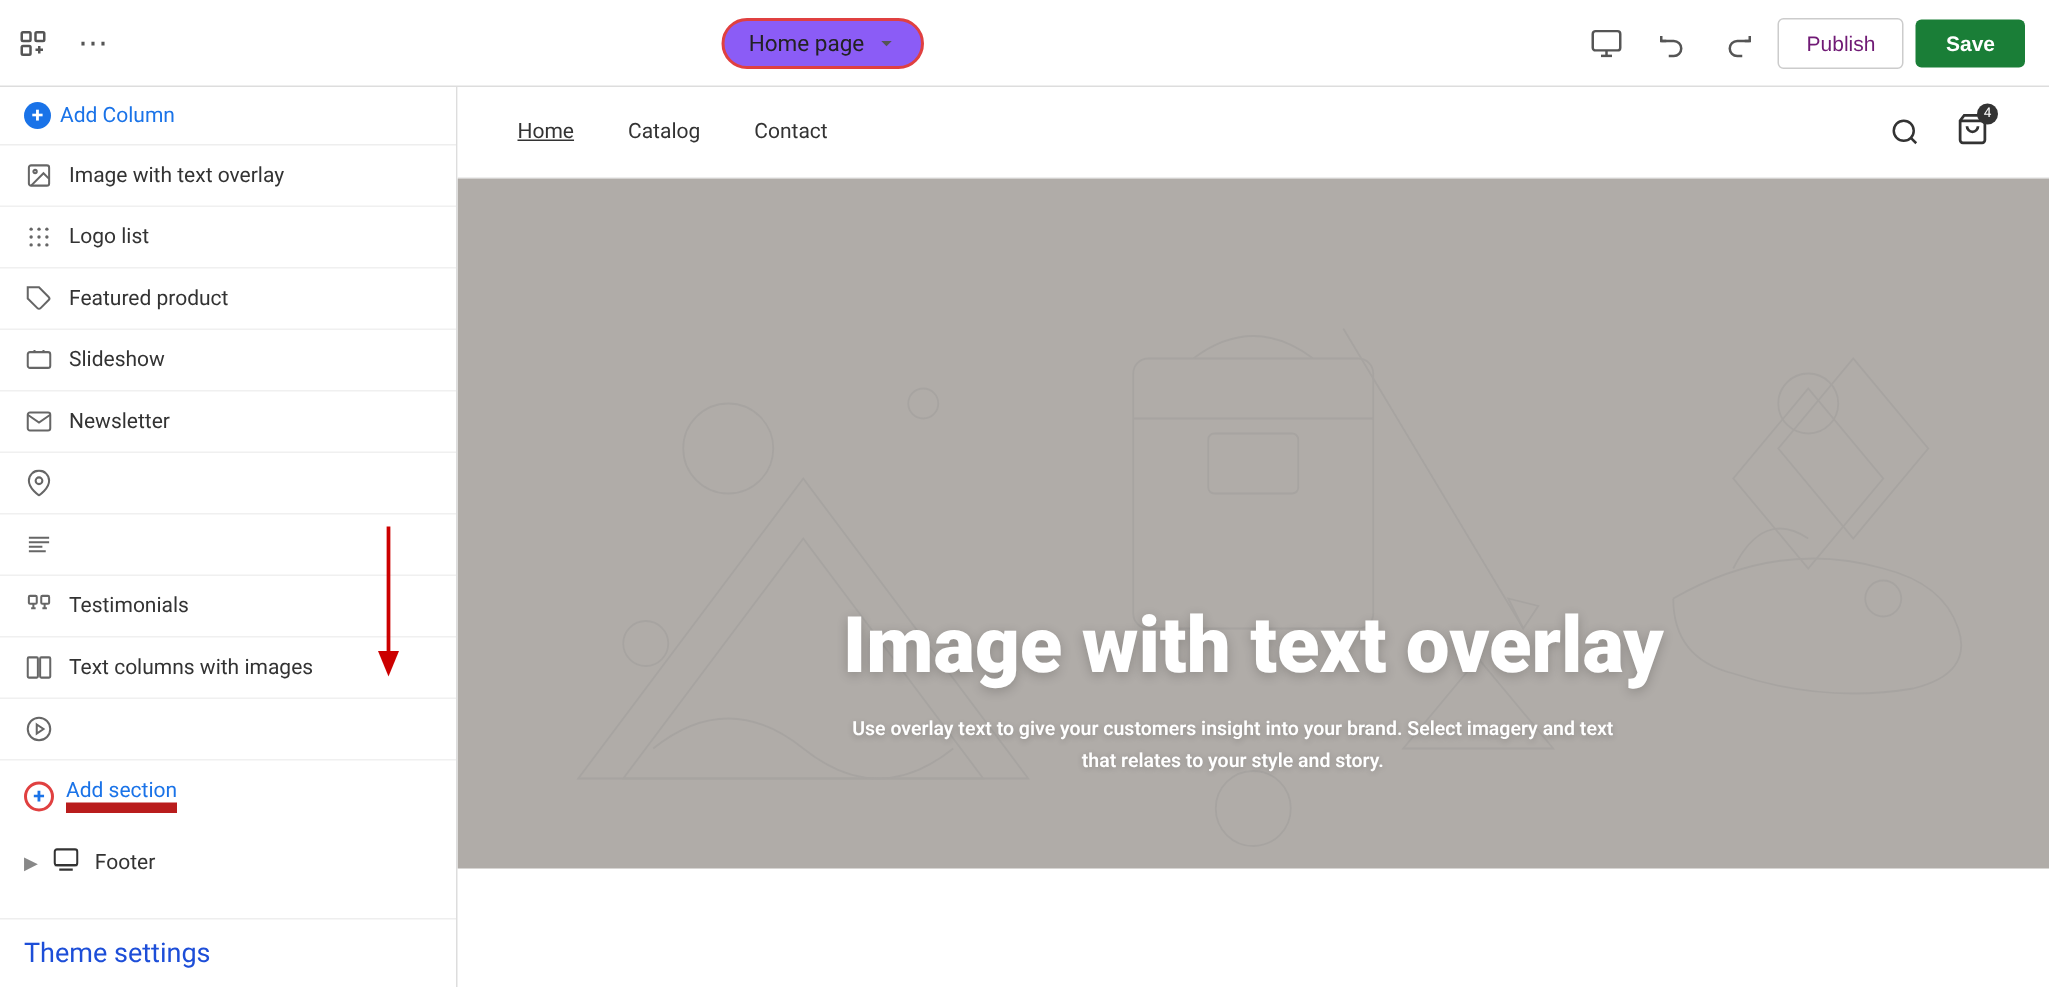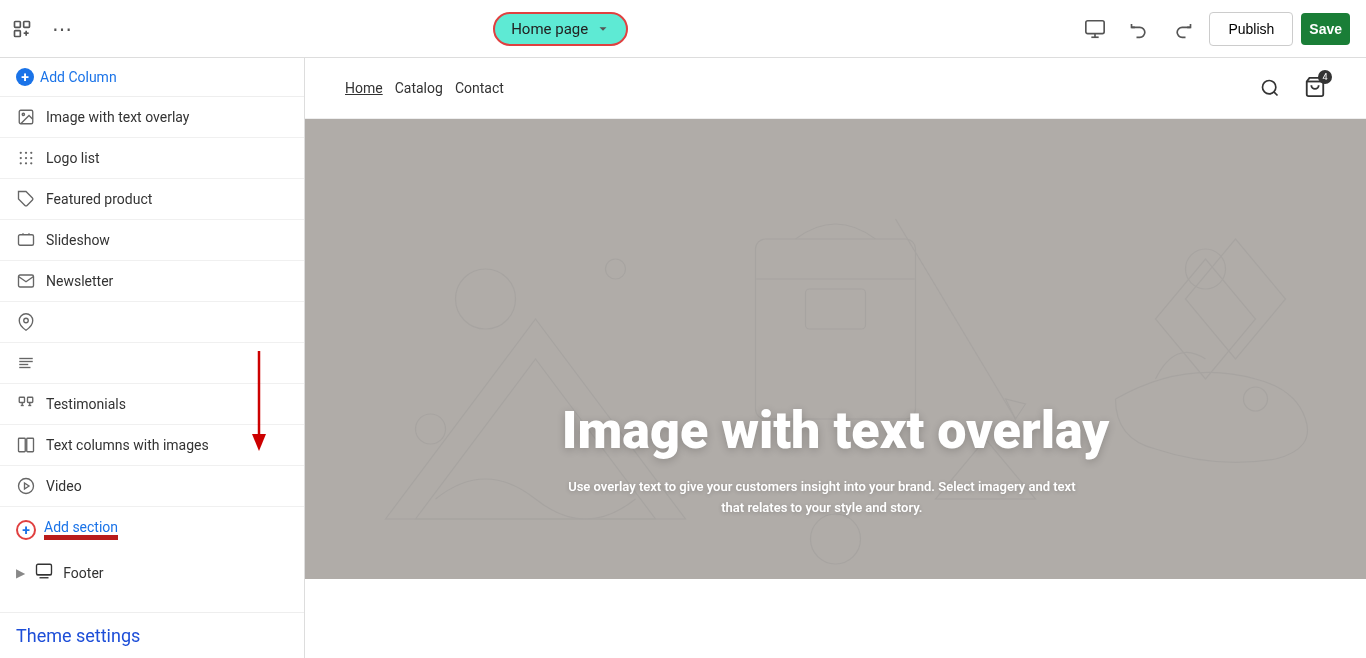--- a/index.html
+++ b/index.html
@@ -17,37 +17,37 @@
     .top-bar-center {
       flex: 1; display: flex; justify-content: center; align-items: center;
     }
     .top-bar-right {
       display: flex; align-items: center; gap: 8px; padding: 0 16px;
     }
     .home-page-dropdown {
       display: flex; align-items: center; gap: 8px;
       border: 2px solid #e04040; border-radius: 22px;
       padding: 6px 16px; cursor: pointer; font-size: 15px; color: #222;
-      background: #5eead4;
+      background: #8b5cf6;
     }
     .home-page-dropdown svg { width: 14px; height: 14px; }
     .icon-btn {
       width: 36px; height: 36px; border: none; background: none;
       cursor: pointer; display: flex; align-items: center; justify-content: center;
       color: #555; border-radius: 4px;
     }
     .dots-btn {
       font-size: 20px; color: #555; background: none; border: none; cursor: pointer; padding: 0 8px;
     }
     .publish-btn {
       border: 1px solid #ccc; background: #fff; padding: 8px 18px;
-      border-radius: 4px; cursor: pointer; font-size: 14px; color: #000000;
+      border-radius: 4px; cursor: pointer; font-size: 14px; color: #701a75;
     }
     .save-btn {
-      background: #1a7e37; color: #fff; border: none; padding: 8px 8px;
+      background: #1a7e37; color: #fff; border: none; padding: 8px 20px;
       border-radius: 4px; cursor: pointer; font-size: 14px; font-weight: 600;
     }
 
     
     .main-layout {
       display: flex; height: calc(658px - 58px);
     }
 
     
     .sidebar {
@@ -85,21 +85,21 @@
     
     .add-section-row {
       display: flex; align-items: center; gap: 8px;
       padding: 12px 16px; cursor: pointer; color: #1a73e8;
     }
     .add-section-circle {
       width: 20px; height: 20px; border-radius: 50%; border: 2px solid #e04040;
       display: flex; align-items: center; justify-content: center;
       color: #1a73e8; font-size: 14px; font-weight: bold;
     }
-    .add-section-label { border-bottom: 5px solid #b91c1c; color: #1a73e8; font-size: 14px; }
+    .add-section-label { border-bottom: 7px solid #b91c1c; color: #1a73e8; font-size: 14px; }
 
     
     .footer-row {
       display: flex; align-items: center; gap: 10px;
       padding: 10px 16px; cursor: pointer; color: #333; font-size: 14px;
     }
 
     
     .theme-settings {
       padding: 12px 16px; color: #1d4ed8; font-size: 18px; cursor: pointer;
@@ -117,21 +117,21 @@
     .preview-frame {
       background: #fff; min-height: 100%;
     }
 
     
     .store-header {
       display: flex; align-items: center; justify-content: space-between;
       padding: 12px 40px; background: #fff; border-bottom: 1px solid #eee;
     }
     .store-nav {
-      display: flex; align-items: center; gap: 12px;
+      display: flex; align-items: center; gap: 36px;
     }
     .nav-link {
       font-size: 14px; color: #333; text-decoration: none; cursor: pointer;
     }
     .nav-link.active { text-decoration: underline; color: #333; }
     .store-icons { display: flex; align-items: center; gap: 16px; }
     .cart-icon-wrap { position: relative; }
     .cart-badge {
       position: absolute; top: -6px; right: -6px;
       background: #333; color: #fff; font-size: 9px;
@@ -337,21 +337,20 @@
         </div>
       </div>
 
       <div class="sidebar-item">
         <span class="item-icon">
           <svg width="18" height="18" viewBox="0 0 24 24" fill="none" stroke="currentColor" stroke-width="1.8">
             <circle cx="12" cy="12" r="10"></circle>
               <polygon points="10 8 16 12 10 16 10 8"></polygon>
           </svg>
         </span>
-        <span class="sidebar-item-label">Video</span>
       </div>
 
       <div class="add-section-row">
         <div class="add-section-circle">+</div>
         <span class="add-section-label">Add section</span>
       </div>
 
       <div class="footer-row">
         <span style="font-size:12px; color:#888;">▶</span>
         <span class="item-icon">

